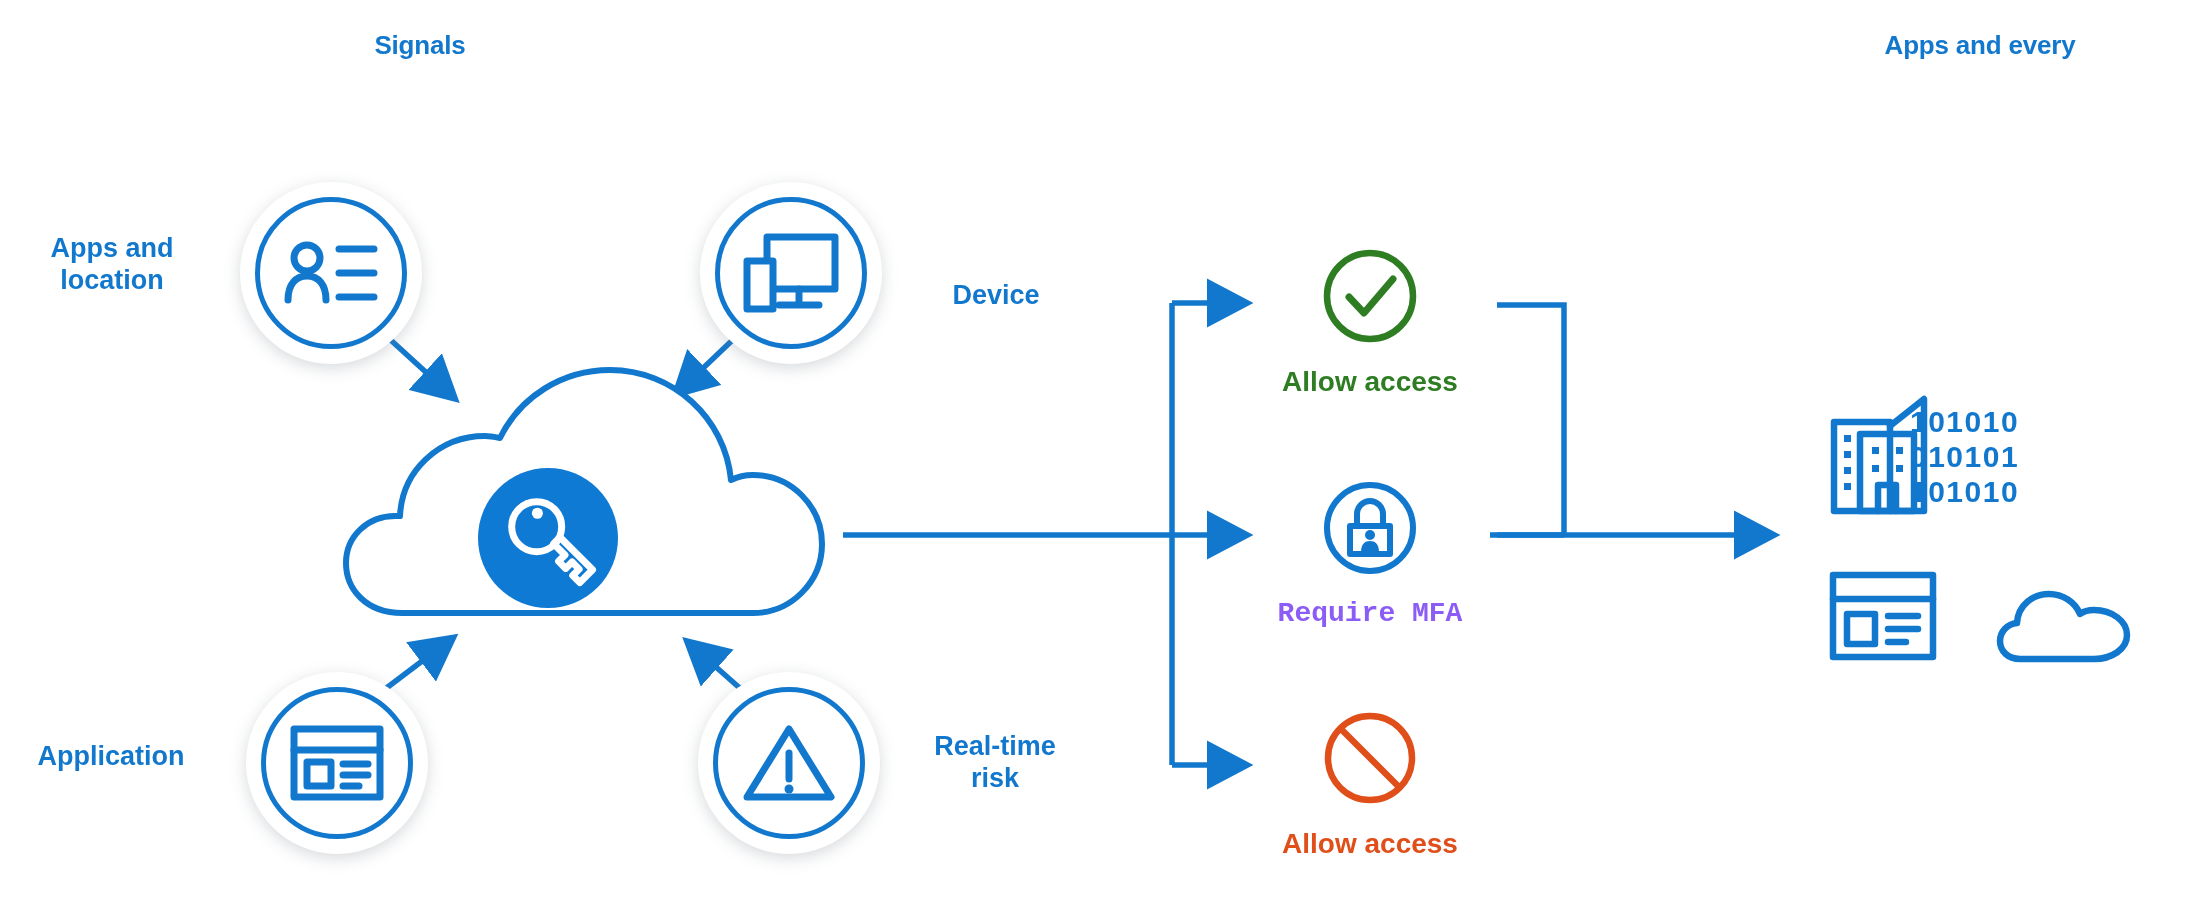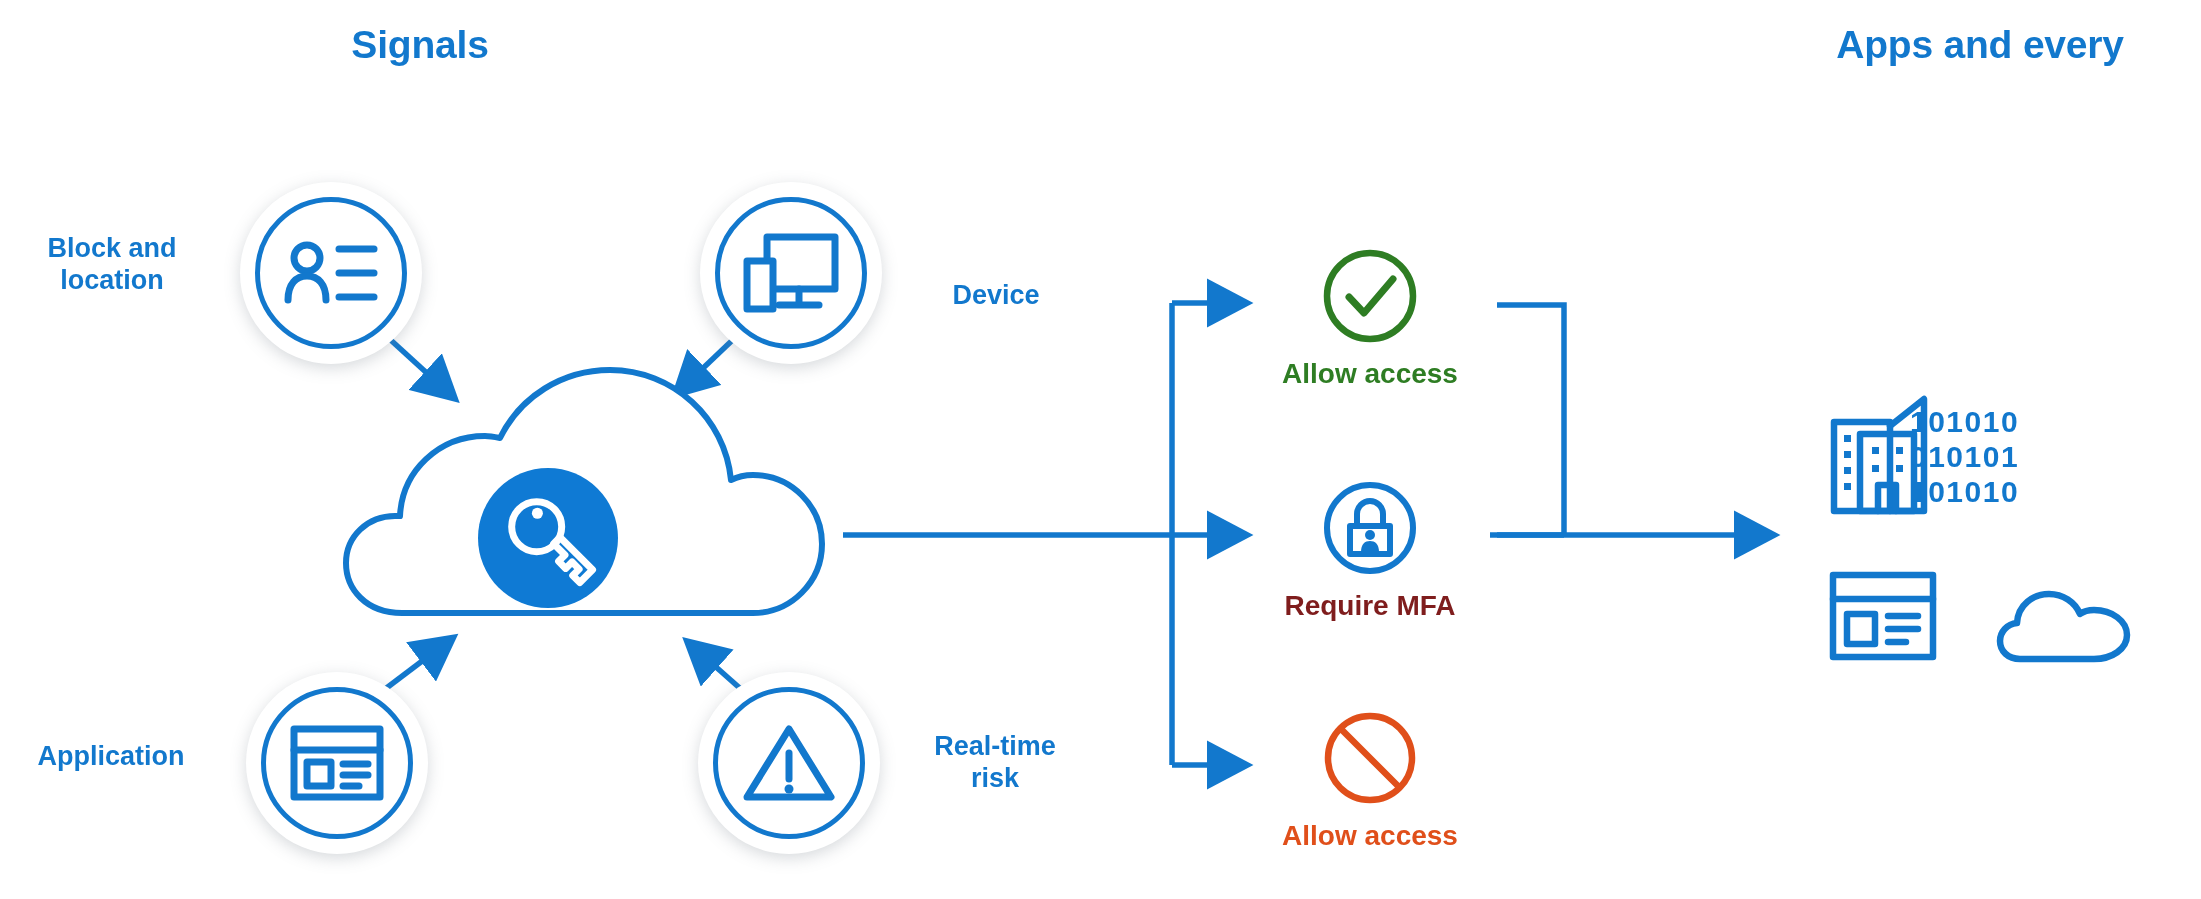--- a/index.html
+++ b/index.html
@@ -1,34 +1,34 @@
 <!DOCTYPE html>
 <html><head>
 <meta charset="utf-8">
 <style>
   html,body{margin:0;padding:0;background:#ffffff;}
   body{width:2201px;height:899px;font-family:"Liberation Sans",sans-serif;overflow:hidden;}
   #stage{position:relative;width:2201px;height:899px;background:#fff;}
 
   .col-title{position:absolute;text-align:center;font-weight:bold;color:#1278cd;
-             font-size:39px;line-height:46px;letter-spacing:-.2px;}
+             font-size:26px;line-height:46px;letter-spacing:-.2px;}
 
   .sig-label{position:absolute;font-weight:bold;color:#1278cd;font-size:27px;
              line-height:32px;text-align:center;}
 
   
   .badge{position:absolute;border-radius:50%;background:#ffffff;
          box-shadow:0 4px 16px rgba(120,130,140,.30);
          display:flex;align-items:center;justify-content:center;}
   .badge .ring{position:absolute;left:50%;top:50%;transform:translate(-50%,-50%);
                border-radius:50%;border:5px solid #1278cd;box-sizing:border-box;}
   .badge svg{position:relative;z-index:2;}
 
   .decision{position:absolute;width:260px;text-align:center;}
-  .decision .dlabel{font-weight:bold;font-size:28px;line-height:32px;margin-top:14px;}
+  .decision .dlabel{font-weight:bold;font-size:28px;line-height:32px;margin-top:22px;}
   .decision svg{display:block;margin:0 auto;}
 
   .rt-icon{position:absolute;}
   svg{overflow:visible;}
   .lyr{position:absolute;left:0;top:0;}
 </style>
 </head>
 <body>
 
 <div id="stage">
@@ -81,21 +81,21 @@
     <g transform="translate(208,168) rotate(45)">
       <g fill="none" stroke="#ffffff" stroke-width="7" stroke-linejoin="round" stroke-linecap="round">
         <circle cx="-16" cy="0" r="25"></circle>
         <path d="M8 -9 L54 -9 L54 9 L44 9 L44 0 L34 0 L34 9 L24 9 L24 0 L8 0 Z"></path>
       </g>
       <circle cx="-25" cy="-10" r="5.5" fill="#ffffff"></circle>
     </g>
   </svg>
 
   <div class="sig-label" style="left:22px;top:232px;width:180px;">
-    <span>Block and</span><br>
+    <span>Apps and</span><br>
     <span>location</span>
   </div>
   <div class="badge" style="left:240px;top:182px;width:182px;height:182px;">
     <div class="ring" style="width:152px;height:152px;"></div>
     <svg width="96" height="78" viewBox="0 0 96 78">
       <g fill="none" stroke="#1278cd" stroke-width="7" stroke-linecap="round">
         <circle cx="24" cy="24" r="13"></circle>
         <path d="M5 66 C5 50 13 42 24 42 C35 42 43 50 43 66"></path>
         <line x1="56" y1="15" x2="91" y2="15"></line>
         <line x1="56" y1="39" x2="91" y2="39"></line>
@@ -164,21 +164,21 @@
       <circle cx="48" cy="48" r="43" fill="none" stroke="#1278cd" stroke-width="6"></circle>
       <g fill="none" stroke="#1278cd" stroke-width="6" stroke-linejoin="round" stroke-linecap="round">
         <path d="M35 46 L35 34 A13 13 0 0 1 61 34 L61 46"></path>
         <rect x="28" y="46" width="40" height="28"></rect>
       </g>
       <g fill="#1278cd">
         <circle cx="48" cy="55" r="5"></circle>
         <path d="M39 72 C39 64 43 61 48 61 C53 61 57 64 57 72 Z"></path>
       </g>
     </svg>
-    <div class="dlabel" style="color:#7f1d1d;">Require MFA</div>
+    <div class="dlabel" style="color:#8b5cf6;font-family:Liberation Mono, monospace;">Require MFA</div>
   </div>
 
   <div class="decision" style="left:1240px;top:710px;">
     <svg width="96" height="96" viewBox="0 0 96 96">
       <circle cx="48" cy="48" r="42" fill="none" stroke="#e04f1a" stroke-width="6.5"></circle>
       <line x1="20" y1="20" x2="76" y2="76" stroke="#e04f1a" stroke-width="6.5" stroke-linecap="round"></line>
     </svg>
     <div class="dlabel" style="color:#e04f1a;">Allow access</div>
   </div>
 

